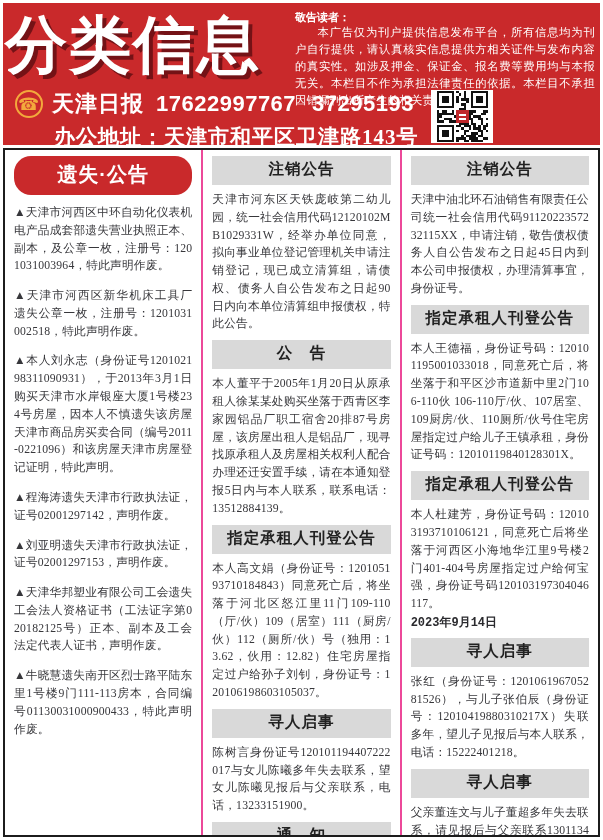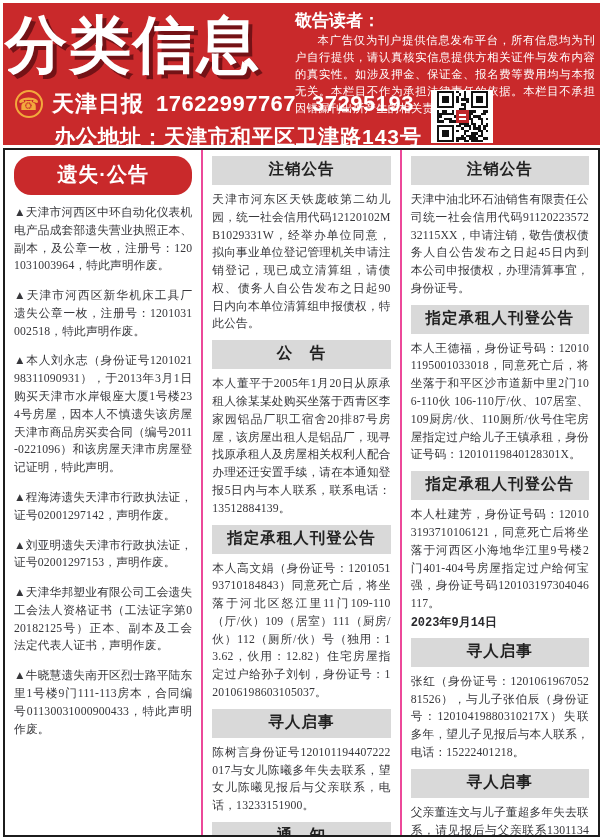--- a/index.html
+++ b/index.html
@@ -18,38 +18,38 @@
     position:absolute; left:2px; top:6px; width:288px;
     font-family:"Liberation Sans","DejaVu Sans",sans-serif;
     font-weight:900; font-size:62px; line-height:1.15; letter-spacing:2px;
     color:#ffffff; text-shadow:4px 4px 0 rgba(70,6,10,0.65);
     white-space:nowrap;
   }
   .notice {
     position:absolute; left:292px; top:7px; width:300px; color:#ffffff;
     font-family:"Liberation Sans","DejaVu Sans",sans-serif;
   }
-  .notice-title { font-size:17px; font-weight:bold; line-height:1.3; }
+  .notice-title { font-size:11px; font-weight:bold; line-height:1.3; }
   .notice-body {
     font-size:11.3px; line-height:1.5; text-align:justify;
     text-indent:2em; letter-spacing:0.3px;
   }
   .contact {
     position:absolute; left:12px; top:86px; color:#fff;
     font-family:"Liberation Sans","DejaVu Sans",sans-serif; font-weight:bold;
   }
   .contact-row1 { display:flex; align-items:center; font-size:22px; letter-spacing:1px; }
   .phone-icon {
     width:28px; height:28px; border:2px solid #f3a93c; border-radius:50%;
     color:#f3a93c; display:inline-flex; align-items:center; justify-content:center;
     font-size:17px; margin-right:9px; flex:0 0 auto;
   }
   .paper-name { margin-right:12px; }
   .phone-num { margin-right:16px; letter-spacing:0.5px; }
-  .contact-row2 { font-size:21px; margin-top:4px; padding-left:39px; letter-spacing:1px; }
+  .contact-row2 { font-size:21px; margin-top:4px; padding-left:39px; letter-spacing:1px;font-family:Liberation Serif, serif; }
   .qr {
     position:absolute; left:428px; top:87px; width:62px; height:53px;
     background:#ffffff; padding:1px; display:flex; align-items:center; justify-content:center;
   }
   .qr svg { width:51px; height:51px; display:block; }
   
   .board {
     margin-top:3px; width:597px; height:689px;
     border:2px solid #1c1c1c; display:flex; background:#fff;
   }

